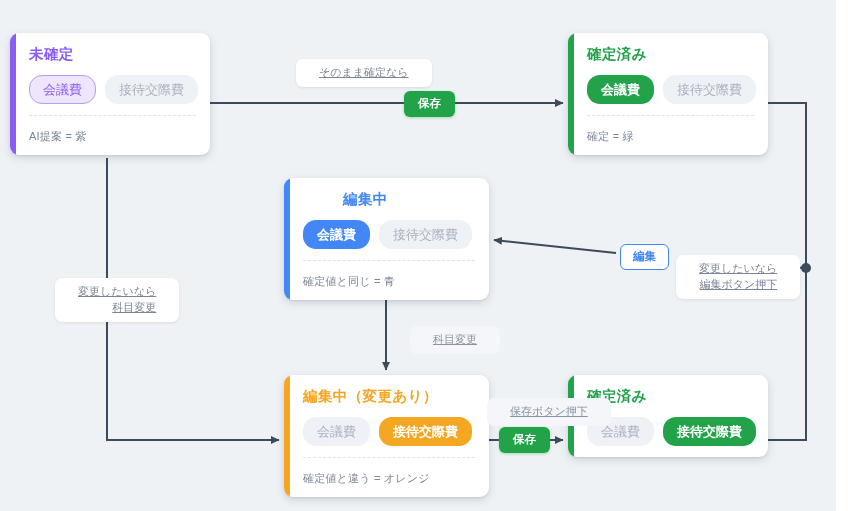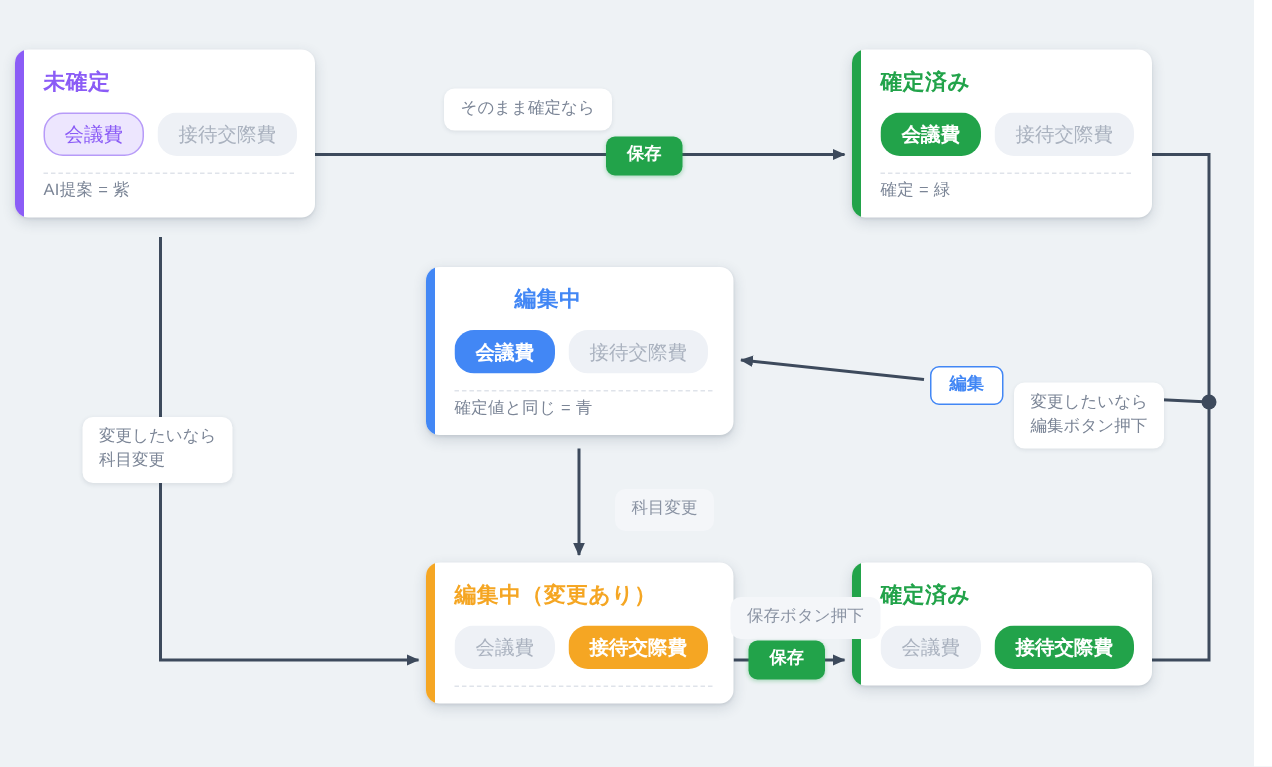--- a/index.html
+++ b/index.html
@@ -22,21 +22,21 @@
   .card .accent{position:absolute;left:0;top:0;bottom:0;width:6px;}
   .card .inner{padding:12px 14px 11px 19px;}
   .card-title{font-size:14.5px;font-weight:bold;margin:0 0 11px 0;letter-spacing:.4px;}
   .pills{display:flex;gap:9px;}
   .pill{
     font-size:13px;padding:7px 13px;border-radius:13px;
     border:1.5px solid transparent;white-space:nowrap;line-height:1;
   }
   .pill.inactive{background:#eef1f6;color:#aab2bf;}
   .sep{border-top:1px dashed #dfe3ea;margin:11px 0 0 0;}
-  .note{font-size:11px;color:#7b8596;margin-top:3px;letter-spacing:.2px;}
+  .note{font-size:11px;color:#7b8596;margin-top:13px;letter-spacing:.2px;}
 
   
   .accent-purple{background:#8b5cf6;}
   .t-purple{color:#8b5cf6;}
   .pill.purple{background:#ede6fe;color:#8b5cf6;border-color:#b79bf8;}
   
   .accent-green{background:#22a34a;}
   .t-green{color:#22a34a;}
   .pill.green{background:#22a34a;color:#ffffff;font-weight:bold;}
   
@@ -51,22 +51,22 @@
   
   #card-unconfirmed{left:10px;top:33px;width:200px;}
   #card-confirmed-top{left:568px;top:33px;width:200px;}
   #card-editing{left:284px;top:178px;width:205px;}
   #card-editing-changed{left:284px;top:375px;width:205px;}
   #card-confirmed-bottom{left:568px;top:375px;width:200px;}
 
   
   .elabel{
     position:absolute;background:#ffffff;border-radius:7px;
-    font-size:11px;color:#7b8596;padding:6px 11px;line-height:1.45;
-    box-shadow:0 1px 3px rgba(40,55,80,.10);text-align:left;white-space:nowrap;
+    font-size:11px;color:#7b8596;padding:6px 23px;line-height:1.45;
+    box-shadow:0 1px 3px rgba(40,55,80,.10);text-align:right;white-space:nowrap;text-decoration:underline;
   }
   .elabel.plain{background:#f4f6f9;box-shadow:none;color:#8a93a3;}
   .btn{
     position:absolute;border-radius:6px;font-size:11.5px;font-weight:bold;
     padding:7px 14px;line-height:1;white-space:nowrap;text-align:left;
   }
   .btn-save{background:#22a34a;color:#ffffff;box-shadow:0 1px 3px rgba(34,163,74,.35);}
   .btn-edit{background:#ffffff;color:#4287f5;border:1.8px solid #4287f5;padding:6px 12px;}
 
   #lbl-as-is{left:296px;top:59px;}
@@ -151,20 +151,21 @@
 
   <div class="card" id="card-editing-changed">
     <div class="accent accent-orange"></div>
     <div class="inner">
       <div class="card-title t-orange">編集中（変更あり）</div>
       <div class="pills">
         <span class="pill inactive">会議費</span>
         <span class="pill orange">接待交際費</span>
       </div>
       <div class="sep"></div>
+      <div class="note">確定値と違う = オレンジ</div>
     </div>
   </div>
 
   <div class="card" id="card-confirmed-bottom">
     <div class="accent accent-green"></div>
     <div class="inner">
       <div class="card-title t-green">確定済み</div>
       <div class="pills">
         <span class="pill inactive">会議費</span>
         <span class="pill green">接待交際費</span>

